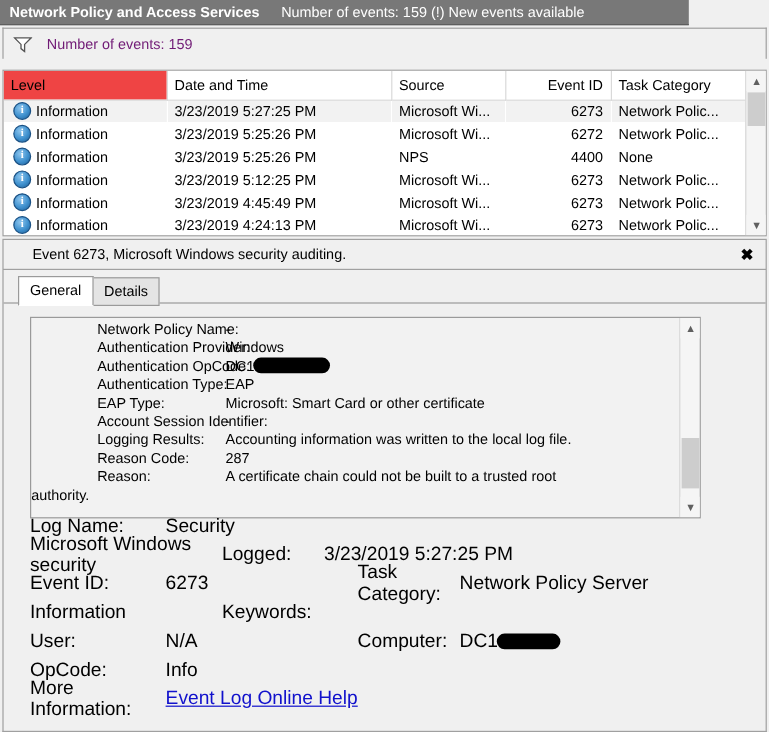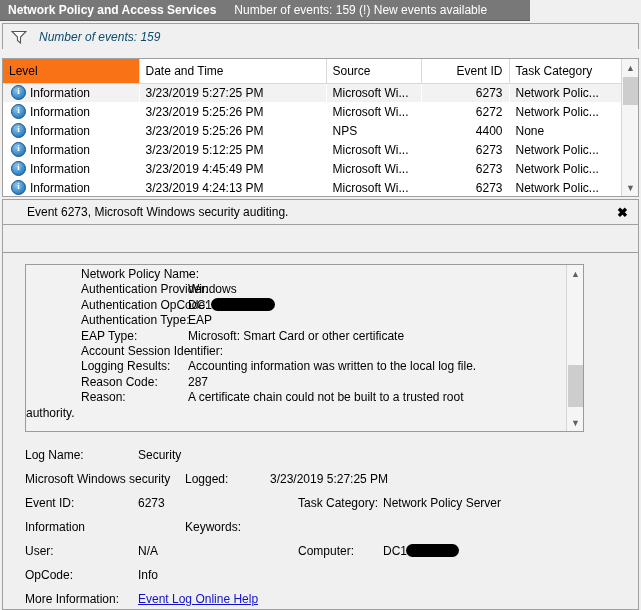--- a/index.html
+++ b/index.html
@@ -7,21 +7,21 @@
     width:641px;height:610px;overflow:hidden;
     background:#f0f0f0;
     font-family:"Liberation Sans", sans-serif;
     font-size:12px;color:#000;
     -webkit-font-smoothing:none;
   }
   .app{position:relative;width:641px;height:610px;background:#f0f0f0;}
 
   
   .titlebar{
-    position:absolute;left:0;top:0;width:530px;height:21px;
+    position:absolute;left:0;top:0;width:574px;height:21px;
     background:#787878;
     border-bottom:1px solid #5e5e5e;
     display:flex;align-items:center;
     box-sizing:border-box;
   }
   .titlebar .tb-title{
     color:#ffffff;font-weight:bold;font-size:12px;margin-left:8px;white-space:nowrap;
   }
   .titlebar .tb-sub{
     color:#ffffff;font-size:12px;margin-left:18px;white-space:nowrap;font-weight:normal;
@@ -29,38 +29,38 @@
 
   
   .filterbar{
     position:absolute;left:2px;top:23px;width:637px;height:26px;
     background:#f0f0f0;
     border:1px solid #a0a0a0;border-bottom:none;
     box-sizing:border-box;
     display:flex;align-items:center;
   }
   .funnel{margin-left:8px;width:16px;height:14px;display:block;}
-  .filterbar .f-text{margin-left:12px;font-size:12px;color:#0c4a6e;font-style:italic;}
+  .filterbar .f-text{margin-left:12px;font-size:12px;color:#701a75;}
 
   
   .listwrap{
     position:absolute;left:2px;top:58px;width:637px;height:139px;
     background:#ffffff;
     border:1px solid #a0a0a0;
     box-sizing:border-box;
     overflow:hidden;
   }
   table.evt{border-collapse:collapse;width:618px;table-layout:fixed;}
   table.evt th{
     height:24px;background:#ffffff;border-right:1px solid #d9d9d9;
     border-bottom:1px solid #d9d9d9;
     font-weight:normal;font-size:12px;text-align:left;padding:0 6px;
     box-sizing:border-box;color:#000;
   }
-  table.evt th.sorted{background:#f97316;}
+  table.evt th.sorted{background:#ef4444;}
   table.evt th.num{text-align:right;}
   table.evt td{
     height:19px;font-size:12px;padding:0 6px;box-sizing:border-box;
     border-right:1px solid transparent;white-space:nowrap;overflow:hidden;
     color:#000;
   }
   table.evt td.num{text-align:right;}
   table.evt tr.sel td{background:#f2f2f2;}
   .lvlcell{display:flex;align-items:center;gap:4px;padding-left:2px;}
   .infoicon{
@@ -117,21 +117,21 @@
     background:#f2f2f2;border:1px solid #9a9a9a;box-sizing:border-box;
     overflow:hidden;
   }
   .msginner{position:absolute;left:0;top:0;right:17px;bottom:0;padding:2px 0 0 0;overflow:hidden;}
   .mrow{display:flex;font-size:12px;line-height:15.4px;color:#000;white-space:nowrap;}
   .mrow .mk{width:162px;flex:0 0 162px;padding-left:55px;box-sizing:border-box;}
   .mrow .mv{flex:1;}
   .mwrap{font-size:12px;line-height:15.4px;color:#000;padding-left:0;}
 
   
-  .meta{position:absolute;left:22px;top:218px;width:559px;font-size:12px;color:#000;}
+  .meta{position:absolute;left:22px;top:202px;width:559px;font-size:16px;color:#000;}
   .mline{display:flex;height:24px;align-items:center;}
   .c1{width:113px;flex:0 0 113px;}
   .c2{width:135px;flex:0 0 135px;}
   .c3{width:100px;flex:0 0 100px;}
   .c4{flex:1;}
   .redact{
     display:inline-block;background:#000;border-radius:8px;height:13px;
     vertical-align:-2px;
   }
   a.helplink{color:#1111cc;text-decoration:underline;cursor:pointer;}
@@ -261,20 +261,24 @@
     </div>
   </div>
 
   <div class="detailhdr">
     <span class="dh-title">Event 6273, Microsoft Windows security auditing.</span>
     <span class="closebtn">✖</span>
   </div>
 
   <div class="detailbody">
     <div class="tabline"></div>
+    <div class="tabs">
+      <div class="tab active">General</div>
+      <div class="tab">Details</div>
+    </div>
 
     <div class="msgbox">
       <div class="msginner">
         <div class="mrow">
           <span class="mk">Network Policy Name:</span>
           <span class="mv">-</span>
         </div>
         <div class="mrow">
           <span class="mk">Authentication Provider:</span>
           <span class="mv">Windows</span>

